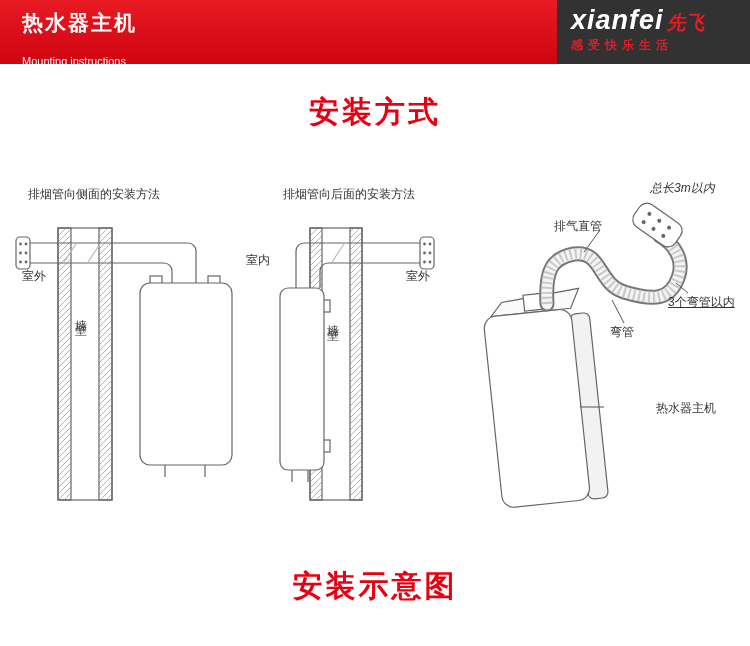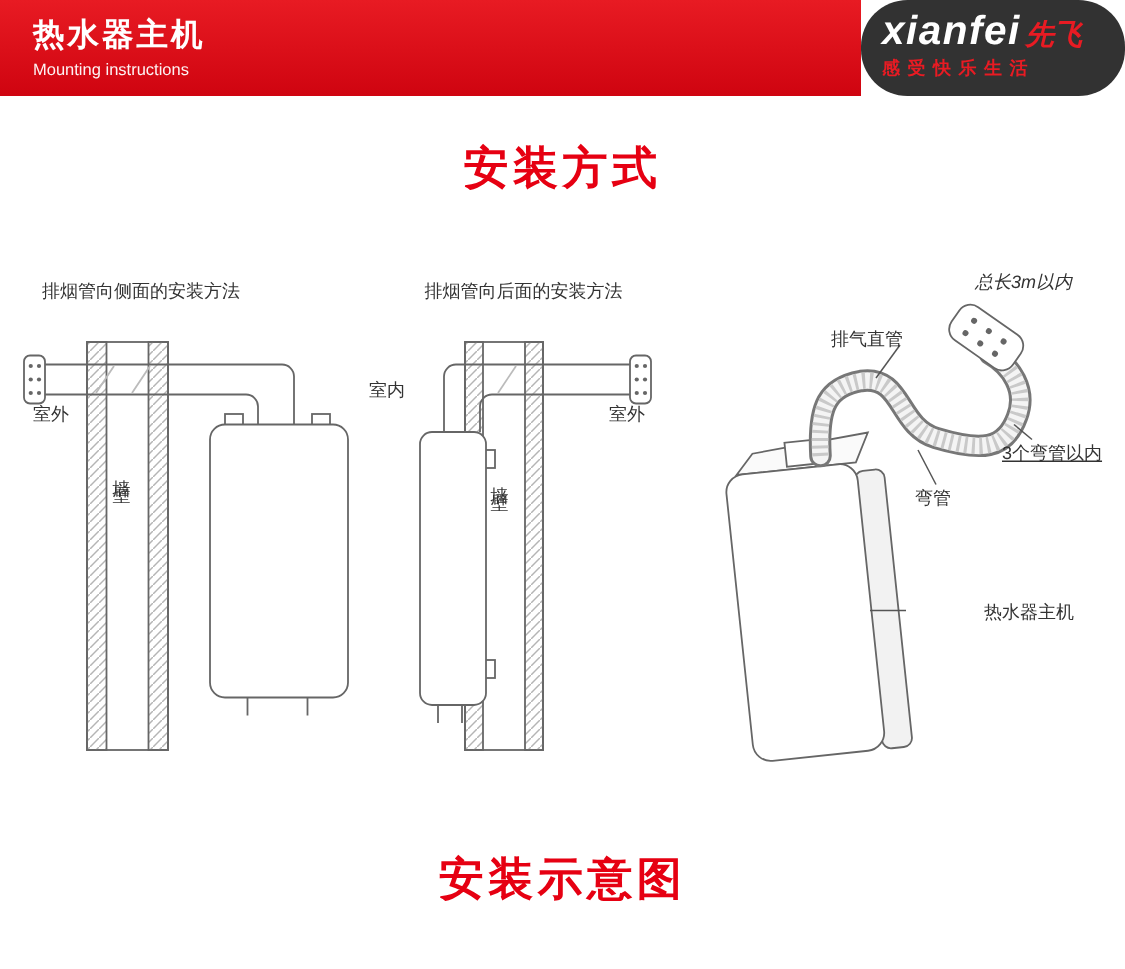--- a/index.html
+++ b/index.html
@@ -3,22 +3,22 @@
 <meta charset="utf-8">
 <style>
   * { margin:0; padding:0; box-sizing:border-box; }
   body { font-family:"Liberation Sans","DejaVu Sans",sans-serif; background:#fff; }
   .canvas { position:relative; width:750px; height:646px; background:#fff; overflow:hidden; }
 
   
   .header { position:absolute; top:0; left:0; width:750px; height:64px; display:flex; }
   .header-left { flex:1; background:linear-gradient(#e81b23,#cf0410); color:#fff; padding:9px 0 0 22px; }
   .header-title { font-size:21px; font-weight:bold; letter-spacing:2px; }
-  .header-sub { font-size:11px; margin-top:4px; opacity:.95; }
-  .header-right { width:176px; background:#323232; padding:5px 12px 0 14px;border-radius:31px; }
+  .header-sub { font-size:11px; margin-top:18px; opacity:.95; }
+  .header-right { width:193px; background:#323232; padding:5px 12px 0 14px; }
   .brand-line { font-style:italic; font-weight:bold; white-space:nowrap; }
   .brand-latin { color:#fff; font-size:27px; letter-spacing:1px; }
   .brand-cn { color:#e81b23; font-size:19px; margin-left:3px; }
   .brand-slogan { color:#e81b23; font-size:12px; font-weight:bold; letter-spacing:5px; margin-top:1px; }
 
   .section-title { position:absolute; left:0; width:750px; text-align:center; color:#e60012; font-size:30px; font-weight:bold; letter-spacing:3px; }
   .t-top { top:92px; }
   .t-bottom { top:566px; }
 
   .lbl { position:absolute; font-size:12px; color:#333; white-space:nowrap; }

